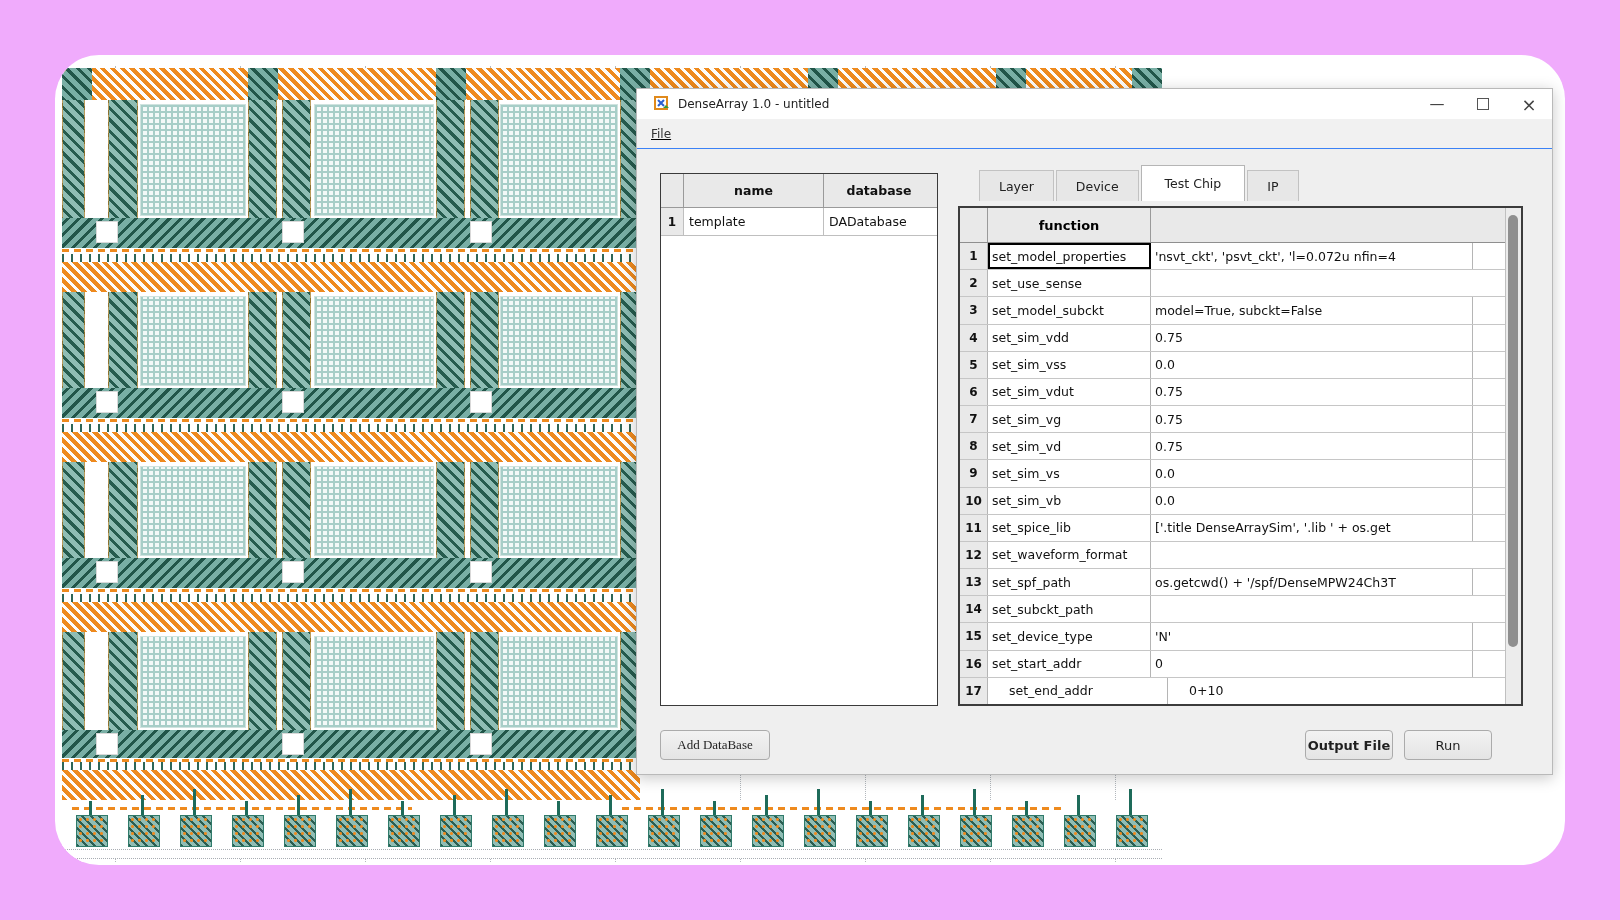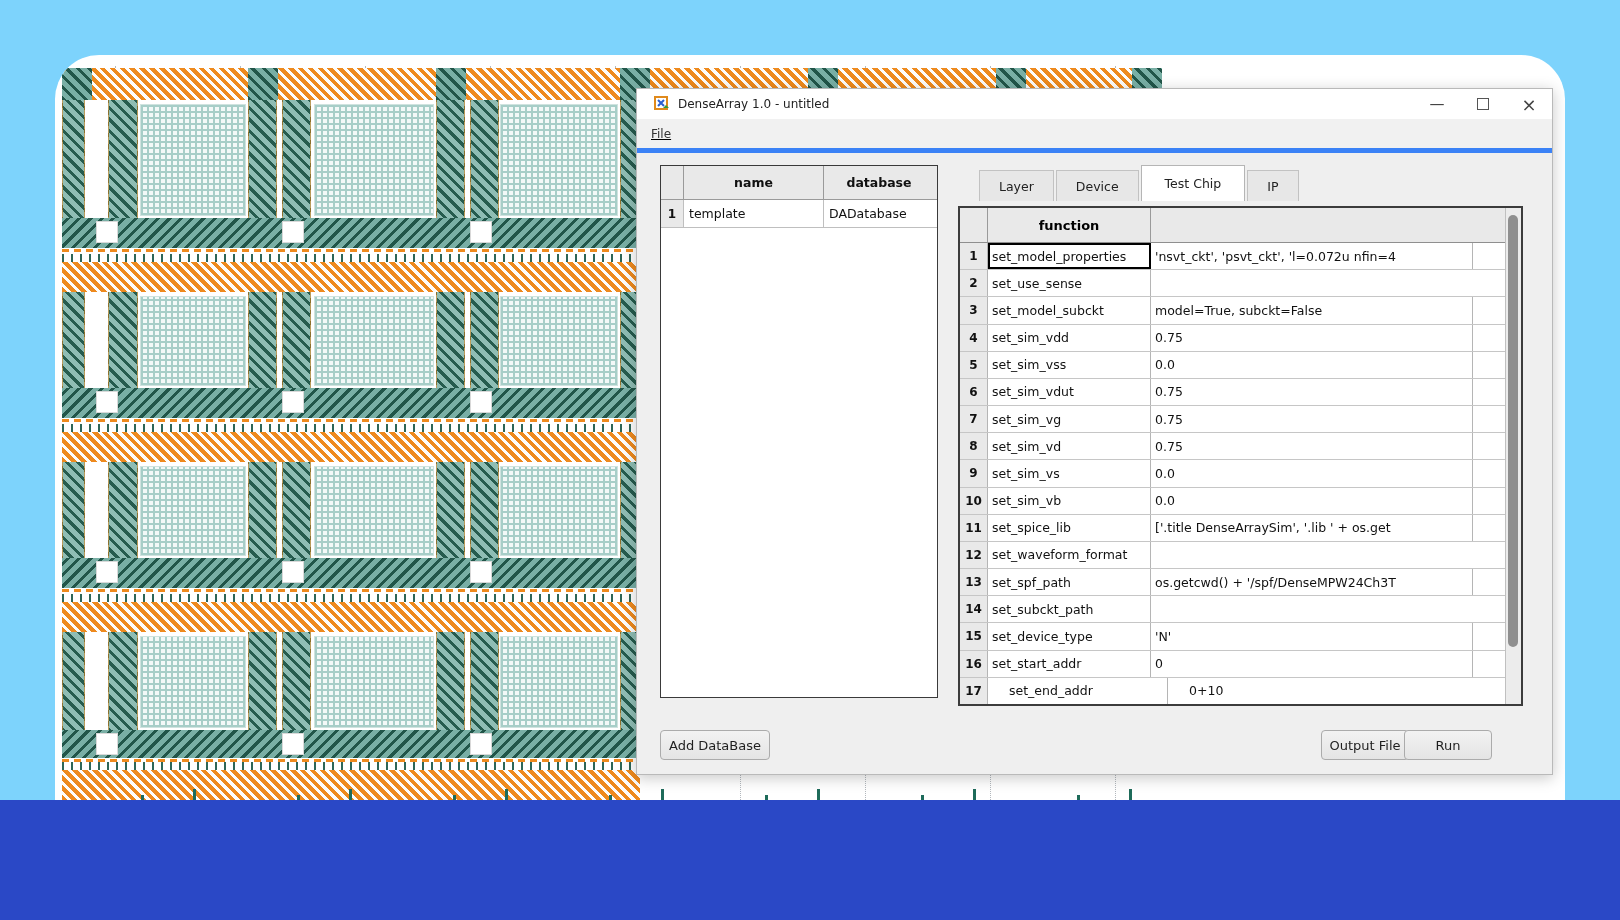--- a/index.html
+++ b/index.html
@@ -1,17 +1,17 @@
 <!DOCTYPE html>
 <html style="--orange: #EE8A1E; --teal-dark: #1E6B5A; --teal-mid: #8FBDB4; --cell-line: #A7CEC8; --cell-bg: #F3F9F8;"><head>
 <meta charset="utf-8">
 <style>
   html,body{margin:0;padding:0;}
   body{font-family:"DejaVu Sans","Liberation Sans",sans-serif;background:#2A48C6;}
-  .stage{position:relative;width:1620px;height:800px;background:#7dd3fc;overflow:hidden;}
+  .stage{position:relative;width:1620px;height:920px;background:#f0abfc;overflow:hidden;}
   .card{position:absolute;left:55px;top:55px;width:1510px;height:810px;background:#fff;border-radius:44px;overflow:hidden;}
 
   
   #chip{position:absolute;left:7px;top:11px;width:1100px;height:796px;background:#fff;}
   #chip div{position:absolute;}
   .band-orange{background:repeating-linear-gradient(45deg,var(--orange) 0 4px,#fdfdfd 4px 7px);}
   .teal-patch{background-color:#79AFA5;background-image:repeating-linear-gradient(45deg,rgba(18,70,57,.85) 0 3px,transparent 3px 8px);}
   .band-dark{background-color:#79AFA5;background-image:repeating-linear-gradient(-45deg,rgba(18,70,57,.85) 0 3px,transparent 3px 8px);}
   .v-bar{background-color:var(--teal-mid);background-image:repeating-linear-gradient(45deg,rgba(20,75,60,.85) 0 3px,transparent 3px 8px);border-left:1px solid rgba(222,130,20,.55);border-right:1px solid rgba(222,130,20,.55);}
   .cell-block{background-color:var(--cell-bg);background-image:repeating-linear-gradient(0deg,var(--cell-line) 0 2px,transparent 2px 6px),repeating-linear-gradient(90deg,var(--cell-line) 0 2px,transparent 2px 6px);border:1px solid #cfe3df;}
@@ -27,25 +27,25 @@
   .pad-grid{background-image:repeating-linear-gradient(90deg,transparent 0 25px,rgba(150,155,160,.45) 25px 26px);}
 
   
   .appwin{position:absolute;left:581px;top:33px;width:917px;height:687px;background:#efefef;border:1px solid #b9b9b9;box-shadow:0 3px 14px rgba(0,0,0,.22);box-sizing:border-box;}
   .titlebar{position:absolute;left:0;top:0;width:100%;height:30px;background:#fff;display:flex;align-items:center;}
   .titlebar .appicon{width:16px;height:16px;margin-left:17px;}
   .titlebar .title{margin-left:8px;font-size:12px;color:#222;}
   .wctrls{position:absolute;right:0;top:0;height:30px;display:flex;}
   .wctrl{width:46px;height:30px;display:flex;align-items:center;justify-content:center;color:#444;font-size:15px;cursor:default;}
   .wctrl .maxbox{width:10px;height:10px;border:1.5px solid #555;}
-  .menubar{position:absolute;left:0;top:30px;width:100%;height:29px;background:#f1f1f1;border-bottom:5px solid #3b82f6;display:flex;align-items:center;text-decoration:underline;}
+  .menubar{position:absolute;left:0;top:30px;width:100%;height:29px;background:#f1f1f1;border-bottom:1px solid #3b82f6;display:flex;align-items:center;text-decoration:underline;}
   .menu-item{font-size:12px;color:#333;padding:0 14px;height:100%;display:flex;align-items:center;}
 
   
-  .dbtable{position:absolute;left:23px;top:76px;width:278px;height:533px;background:#fff;border:1.5px solid #3a3a3a;box-sizing:border-box;}
+  .dbtable{position:absolute;left:23px;top:84px;width:278px;height:533px;background:#fff;border:1.5px solid #3a3a3a;box-sizing:border-box;}
   .dbtable .tr{display:flex;height:27px;border-bottom:1px solid #bfbfbf;}
   .dbtable .tr.head{height:33px;background:#e9e9e9;border-bottom:1px solid #9a9a9a;font-weight:bold;font-size:13px;}
   .dbtable .td{box-sizing:border-box;border-right:1px solid #bfbfbf;display:flex;align-items:center;padding:0 5px;font-size:12.5px;color:#111;overflow:hidden;white-space:nowrap;}
   .dbtable .head .td{justify-content:center;border-right:1px solid #9a9a9a;background:#e9e9e9;}
   .dbtable .td.num{width:23px;justify-content:center;background:#e9e9e9;font-weight:bold;font-size:12px;}
   .dbtable .td.c-name{width:140px;}
   .dbtable .td.c-db{width:110px;border-right:none;}
 
   
   .tabsrow{position:absolute;left:342px;top:76px;height:36px;display:flex;align-items:flex-end;}
@@ -65,22 +65,22 @@
   .td.w-num{width:28px;flex:0 0 28px;justify-content:center;background:#e9e9e9;font-weight:bold;font-size:12px;padding:0;}
   .td.w-fn{width:163px;flex:0 0 163px;}
   .td.w-par{width:322px;flex:0 0 322px;}
   .td.w-fill{flex:1;border-right:none;}
   .fn-rows .tr.first .w-fn{outline:2px solid #000;outline-offset:-2px;}
   .fn-scroll{flex:0 0 15px;background:#ececec;border-left:1px solid #c0c0c0;position:relative;}
   .fn-thumb{position:absolute;left:2px;top:7px;width:10px;height:87%;background:#8f8f8f;border-radius:5px;}
 
   
   .btn{position:absolute;height:30px;background:linear-gradient(#f2f2f2,#e4e4e4);border:1px solid #ababab;border-radius:4px;display:flex;align-items:center;justify-content:center;font-size:13px;color:#1f1f1f;box-sizing:border-box;}
-  .btn-add{left:23px;top:641px;width:110px;}
-  .btn-out{left:684px;top:641px;width:88px;}
+  .btn-add{left:23px;top:641px;width:110px;font-family:Liberation Serif, serif;}
+  .btn-out{left:668px;top:641px;width:88px;font-weight:bold;}
   .btn-run{left:767px;top:641px;width:88px;}
 </style>
 </head>
 <body>
 
 <div class="stage">
   <div class="card">
 
     <div id="chip">
         <div class="v-dotted" style="left: 53px; top: 0px; width: 1px; height: 796px;"></div>

